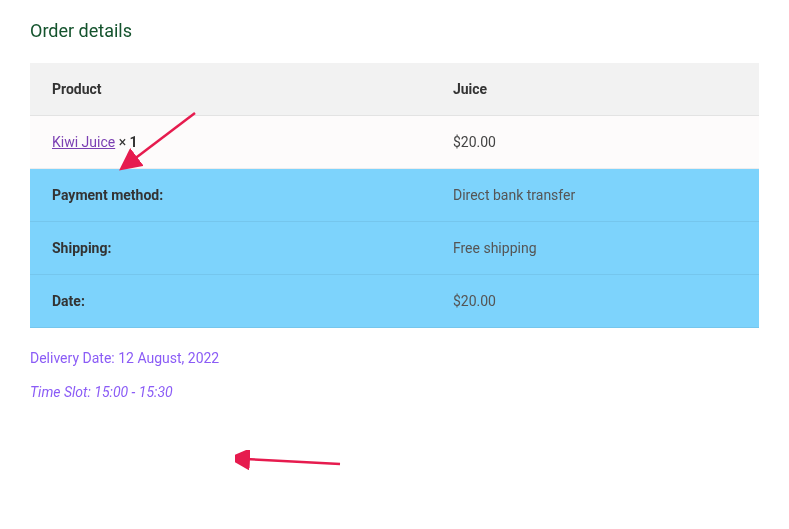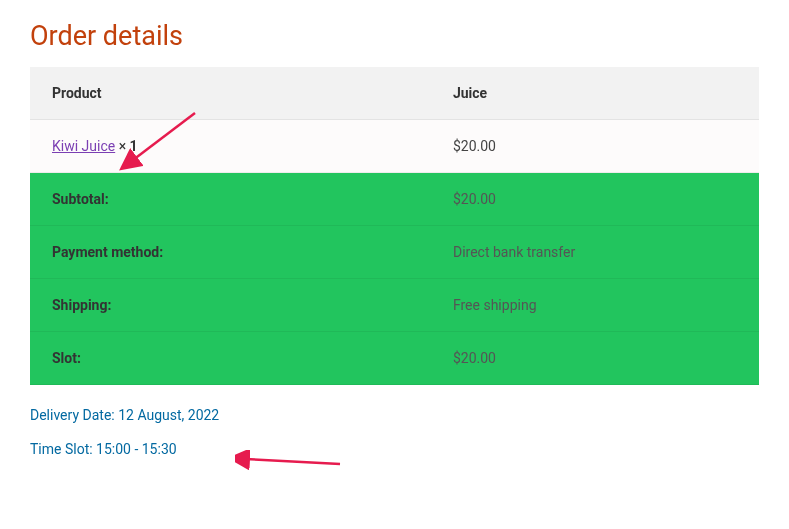--- a/index.html
+++ b/index.html
@@ -10,29 +10,29 @@
     body {
       font-family: -apple-system, BlinkMacSystemFont, "Segoe UI", Roboto, Helvetica, Arial, sans-serif;
       background: #ffffff;
       color: #333;
       width: 789px;
       height: 529px;
       position: relative;
       padding: 20px 30px;
     }
     h2.page-title {
-      font-size: 27px;
+      font-size: 18px;
       font-weight: 400;
-      color: #c2410c;
-      margin-bottom: 15px;
+      color: #14532d;
+      margin-bottom: 22px;
     }
     table.order-table {
       width: 100%;
       border-collapse: collapse;
-      background: #22c55e;
+      background: #7dd3fc;
     }
     table.order-table th,
     table.order-table td {
       text-align: left;
       padding: 18px 22px;
       font-size: 14px;
       color: #444;
       border-bottom: 1px solid rgba(0,0,0,0.06);
     }
     table.order-table thead th {
@@ -59,25 +59,26 @@
     }
     .product-qty {
       color: #333;
       font-weight: 400;
     }
     .product-qty strong {
       font-weight: 700;
     }
     .meta-line {
       font-size: 14px;
-      color: #0369a1;
+      color: #8b5cf6;
       margin-top: 22px;
     }
     .meta-line + .meta-line {
       margin-top: 18px;
+      font-style: italic;
     }
     
     .arrow {
       position: absolute;
       pointer-events: none;
     }
   </style>
 </head>
 <body>
 
@@ -93,33 +94,29 @@
   <tbody>
     <tr>
       <td>
         <a href="#" class="product-link">Kiwi Juice</a><span class="product-qty"><span> × </span><strong>1</strong></span>
       </td>
       <td>$20.00</td>
     </tr>
   </tbody>
   <tfoot>
     <tr>
-      <th>Subtotal:</th>
-      <td>$20.00</td>
-    </tr>
-    <tr>
       <th>Payment method:</th>
       <td>Direct bank transfer</td>
     </tr>
     <tr>
       <th>Shipping:</th>
       <td>Free shipping</td>
     </tr>
     <tr>
-      <th>Slot:</th>
+      <th>Date:</th>
       <td>$20.00</td>
     </tr>
   </tfoot>
 </table>
 
 <p class="meta-line">
   <span>Delivery Date: </span><span>12 August, 2022</span>
 </p>
 
 <p class="meta-line">

